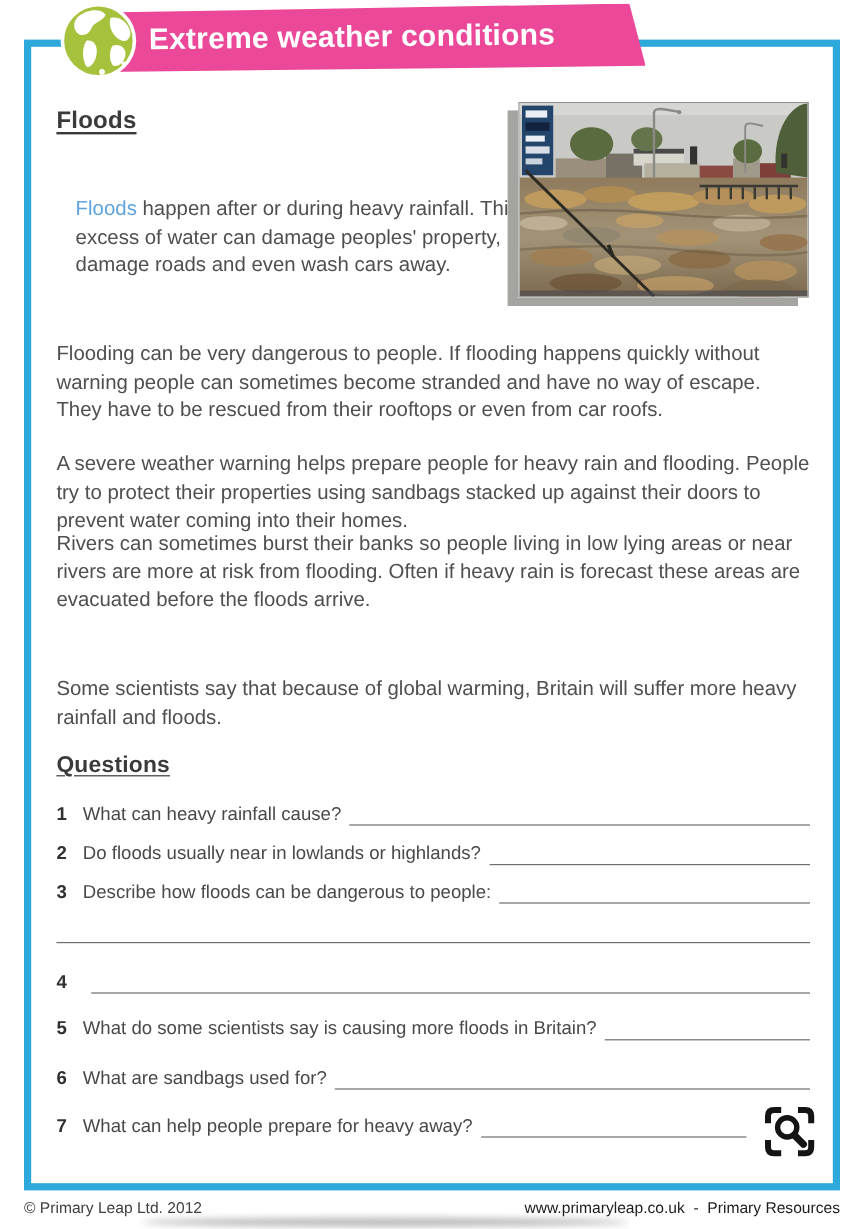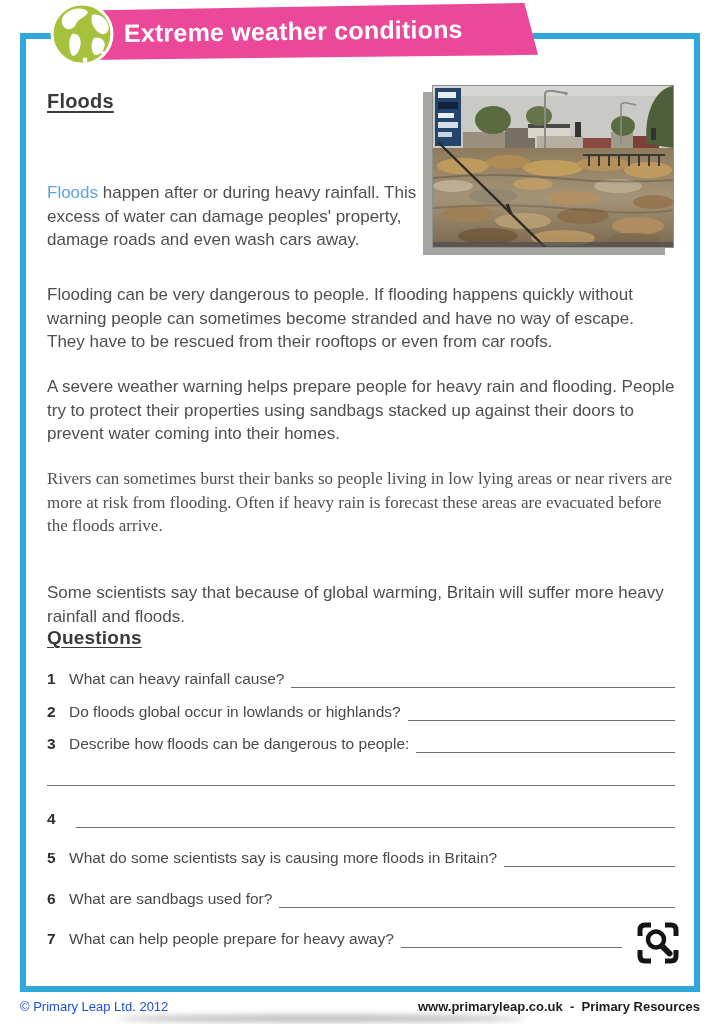--- a/index.html
+++ b/index.html
@@ -54,25 +54,25 @@
   }
   .q-num{font-weight:700;color:#2f3032;width:22px;flex:0 0 22px;line-height:19px;}
   .q-text{line-height:19px;white-space:nowrap;}
   .q-line{flex:1;margin-left:7px;height:16px;border-bottom:1.2px solid #6f6f6f;}
   .cont-line{
     position:absolute;left:47px;top:769px;width:628px;height:16px;
     border-bottom:1.2px solid #6f6f6f;
   }
   
   .footer-left{
-    position:absolute;left:20px;top:999px;font-size:13px;color:#1d4ed8;
+    position:absolute;left:20px;top:999px;font-size:13px;color:#404040;
   }
   .footer-right{
     position:absolute;right:20px;top:999px;font-size:13px;color:#1c1d1f;
-    font-weight:700;white-space:pre;
+    font-weight:400;white-space:pre;
   }
   .page-shadow{
     position:absolute;left:118px;top:1015px;width:406px;height:7px;
     background:rgba(110,110,110,.5);border-radius:50%;filter:blur(3px);
   }
   
   .magnify-btn{
     position:absolute;left:631px;top:916px;width:54px;height:54px;
     background:#ffffff;border-radius:10px;z-index:5;cursor:pointer;
   }
@@ -94,21 +94,21 @@
     <path d="M24 34 C30 32.5 33.5 38 32.5 45 C31.5 52 27 57 24 55.5 C20.5 50 20 40 24 34 Z" fill="#ffffff"></path>
     <path d="M44 15 C52 13 58.5 19 60.5 26 C61.5 33 56 36 51.5 33 C46.5 30 42 23 44 15 Z" fill="#ffffff"></path>
     <path d="M46 38 C52 36 57.5 40 56.5 46 C55.5 52 50 56.5 46 54.5 C42.5 49.5 43 42 46 38 Z" fill="#ffffff"></path>
     <circle cx="37" cy="60" r="2.4" fill="#ffffff"></circle>
     <circle cx="55" cy="53" r="1.8" fill="#ffffff"></circle>
   </svg>
 </div>
 
 <div class="h-underline" style="top:90px;">Floods</div>
 
-<p class="para intro" style="top:164px;"><span class="blue-word">Floods</span><span> happen after or during heavy rainfall. This excess of water can damage peoples' property, damage roads and even wash cars away.</span></p>
+<p class="para intro" style="top:145px;margin-left:16px;"><span class="blue-word">Floods</span><span> happen after or during heavy rainfall. This excess of water can damage peoples' property, damage roads and even wash cars away.</span></p>
 
 <div class="photo">
   <svg viewBox="0 0 240 161" preserveAspectRatio="none" xmlns="http://www.w3.org/2000/svg">
     <defs>
       <linearGradient id="waterG" x1="0" y1="0" x2="0" y2="1">
         <stop offset="0" stop-color="#8f7a5c"></stop>
         <stop offset="0.5" stop-color="#a39377"></stop>
         <stop offset="1" stop-color="#7d6a4e"></stop>
       </linearGradient>
     </defs>
@@ -183,33 +183,33 @@
 
     <line x1="5" y1="56" x2="112" y2="161" stroke="#2d2a24" stroke-width="2.4"></line>
     <line x1="74" y1="118" x2="78" y2="128" stroke="#2d2a24" stroke-width="3"></line>
 
     <rect x="0" y="156" width="240" height="5" fill="#4a4a52" opacity="0.65"></rect>
   </svg>
 </div>
 
 <p class="para" style="top:266px;">Flooding can be very dangerous to people. If flooding happens quickly without warning people can sometimes become stranded and have no way of escape. They have to be rescued from their rooftops or even from car roofs.</p>
 <p class="para" style="top:358px;">A severe weather warning helps prepare people for heavy rain and flooding. People try to protect their properties using sandbags stacked up against their doors to prevent water coming into their homes.</p>
-<p class="para" style="top:450px;font-family:Liberation Serif, serif;">Rivers can sometimes burst their banks so people living in low lying areas or near rivers are more at risk from flooding. Often if heavy rain is forecast these areas are evacuated before the floods arrive.</p>
-<p class="para" style="top:564px;">Some scientists say that because of global warming, Britain will suffer more heavy rainfall and floods.</p>
+<p class="para" style="top:424px;">Rivers can sometimes burst their banks so people living in low lying areas or near rivers are more at risk from flooding. Often if heavy rain is forecast these areas are evacuated before the floods arrive.</p>
+<p class="para" style="top:545px;">Some scientists say that because of global warming, Britain will suffer more heavy rainfall and floods.</p>
 
 <div class="h-underline" style="top:627px;font-size:19px;">Questions</div>
 
 <div class="q-row" style="top:668px;">
   <span class="q-num">1</span>
   <span class="q-text">What can heavy rainfall cause?</span>
   <span class="q-line"></span>
 </div>
 <div class="q-row" style="top:701px;">
   <span class="q-num">2</span>
-  <span class="q-text">Do floods global occur in lowlands or highlands?</span>
+  <span class="q-text">Do floods usually near in lowlands or highlands?</span>
   <span class="q-line"></span>
 </div>
 <div class="q-row" style="top:733px;">
   <span class="q-num">3</span>
   <span class="q-text">Describe how floods can be dangerous to people:</span>
   <span class="q-line"></span>
 </div>
 <div class="cont-line"></div>
 <div class="q-row" style="top:808px;">
   <span class="q-num">4</span>

